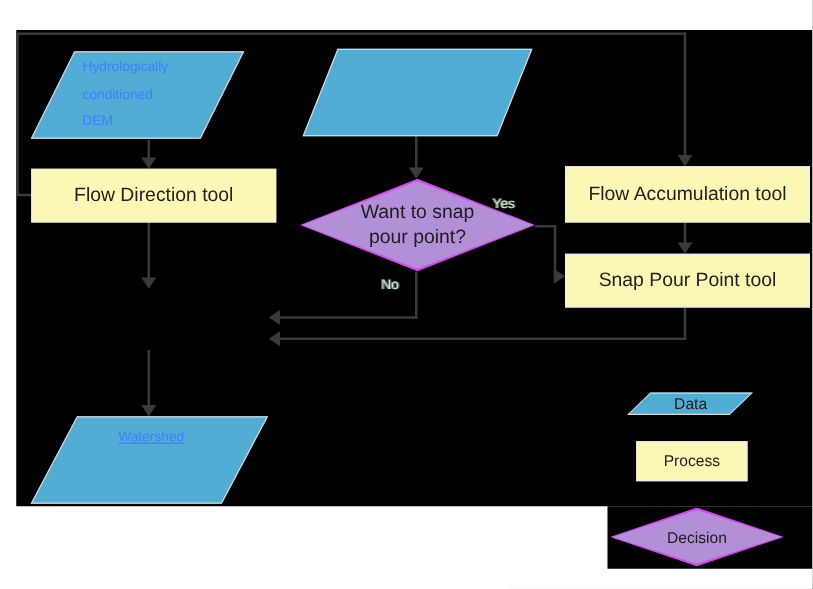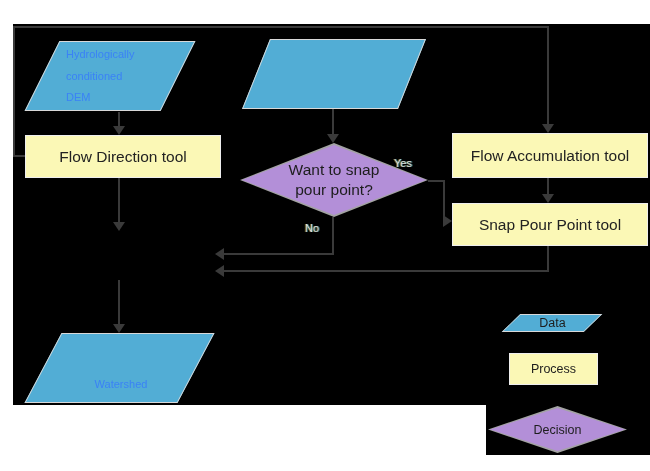--- a/index.html
+++ b/index.html
@@ -19,21 +19,21 @@
   .ah-l{border-top:6px solid transparent;border-bottom:6px solid transparent;border-right:9px solid #3a3a3a;}
   .ah-r{border-top:6px solid transparent;border-bottom:6px solid transparent;border-left:9px solid #3a3a3a;}
 
   
   .shape{position:absolute;z-index:3;box-sizing:border-box;}
   .para{background:#52add5;border:1px solid #d8d8d8;}
   .proc{background:#fbf8b6;border:1px solid #eeeeee;display:flex;align-items:center;justify-content:center;
         color:#222222;font-size:15.5px;}
   .shape-text{position:absolute;z-index:4;color:#3b82f6;font-size:11px;display:flex;align-items:center;justify-content:center;text-align:center;}
   .dem-text{display:block;text-align:left;line-height:21.5px;}
-  .diamond-outer{position:absolute;z-index:3;background:#a3a3a3;
+  .diamond-outer{position:absolute;z-index:3;background:#d946ef;
       clip-path:polygon(50% 0,100% 50%,50% 100%,0 50%);}
   .diamond-inner{position:absolute;left:2px;top:2px;right:2px;bottom:2px;background:#b38fd8;
       clip-path:polygon(50% 0,100% 50%,50% 100%,0 50%);}
   .diamond-label{position:absolute;left:0;top:0;width:100%;height:100%;z-index:4;
       display:flex;flex-direction:column;align-items:center;justify-content:center;
       color:#1d1d1d;font-size:15.5px;line-height:20px;}
 
   .edge-label{position:absolute;z-index:5;font-size:11px;color:#dcdcdc;
       text-shadow:1px 0 rgba(120,255,255,.45),-1px 0 rgba(255,240,120,.45);}
 
@@ -107,21 +107,21 @@
       <div>pour point?</div>
     </div>
   </div>
 
   <div class="shape proc" style="left:452px;top:203px;width:196px;height:43px;">
     <span>Snap Pour Point tool</span>
   </div>
 
 
   <div class="shape para" style="left:43px;top:333px;width:153px;height:70px;transform:skewX(-27.9deg);"></div>
-  <div class="shape-text" style="left:25px;top:350px;width:192px;height:68px;">Watershed</div>
+  <div class="shape-text" style="left:25px;top:316px;width:192px;height:68px;text-decoration:underline;">Watershed</div>
 
   <div class="shape para" style="left:511px;top:314px;width:82px;height:18px;transform:skewX(-46deg);"></div>
   <div class="shape-text legend-text" style="left:502px;top:314px;width:101px;height:18px;">Data</div>
 
   <div class="shape proc legend-text" style="left:509px;top:353px;width:89px;height:32px;">
     <span>Process</span>
   </div>
 
   <div class="diamond-outer" style="left:488px;top:406px;width:139px;height:47px;">
     <div class="diamond-inner"></div>

